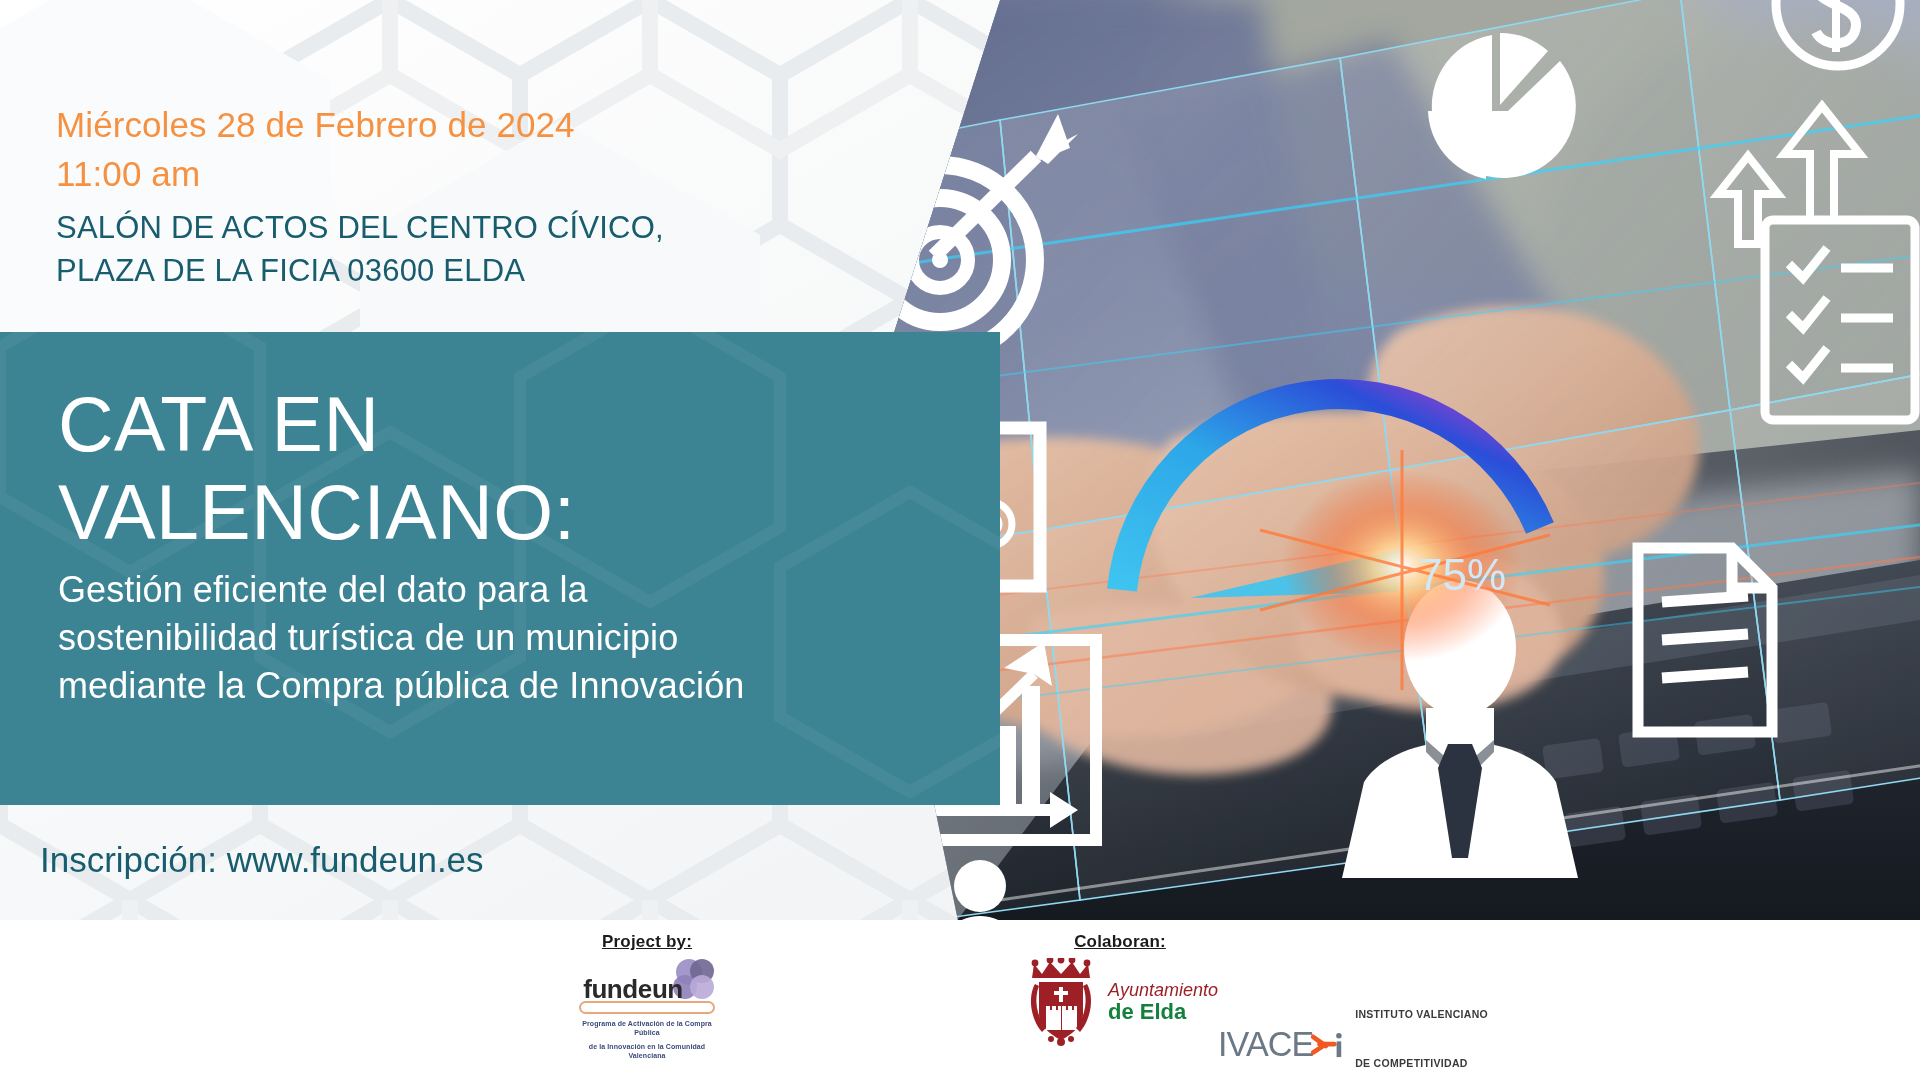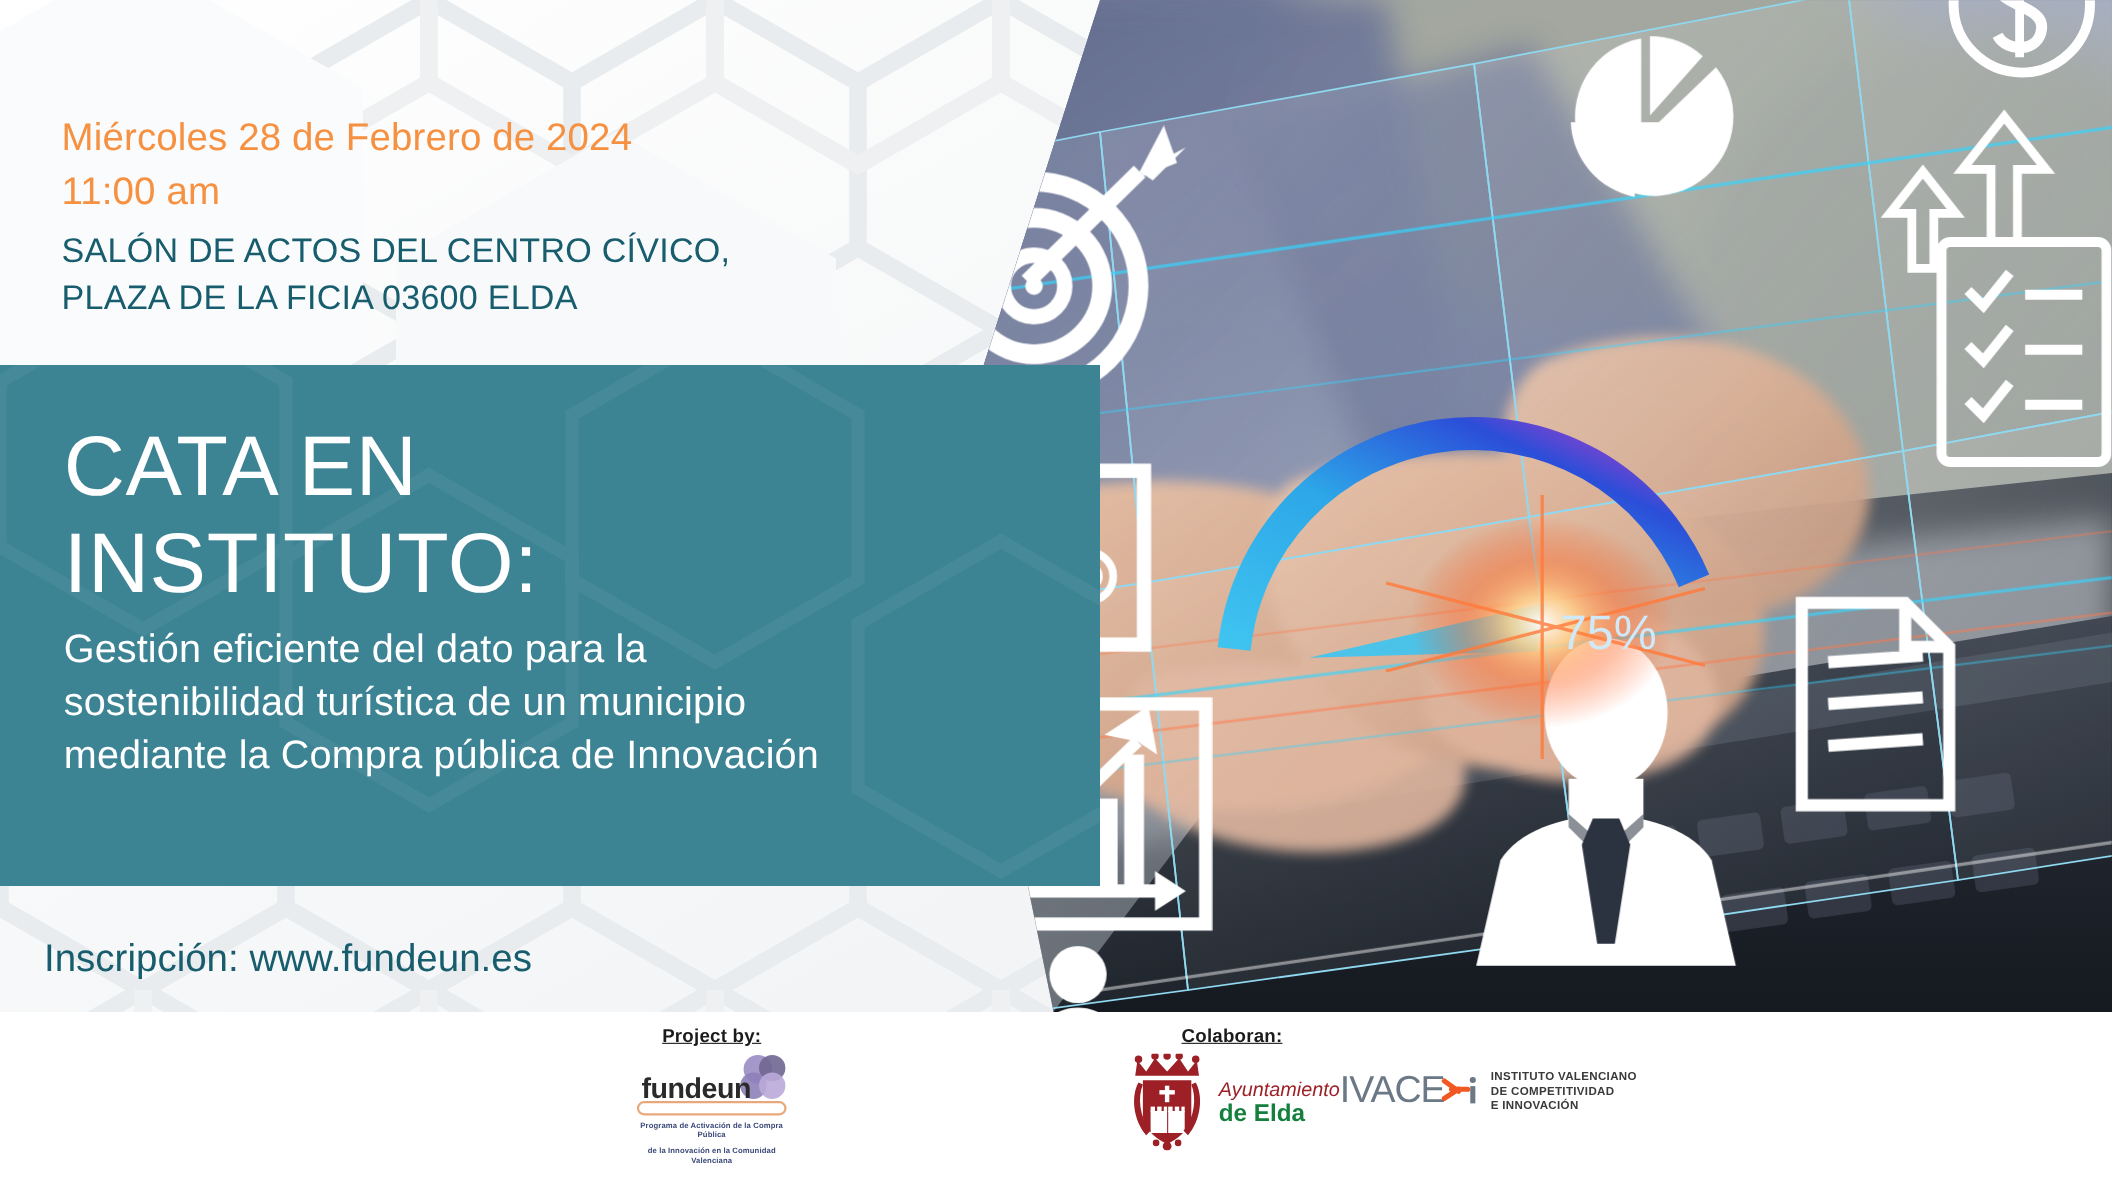--- a/index.html
+++ b/index.html
@@ -45,21 +45,21 @@
     font-size: 77px; color: #ffffff; font-weight: 400;
     line-height: 88px; letter-spacing: .5px;
   }
   .title-sub {
     margin-top: 10px; font-size: 36px; color: #ffffff; font-weight: 400;
     line-height: 48px; letter-spacing: .1px;
   }
 
   .signup {
     position: absolute; left: 40px; top: 840px; z-index: 4;
-    font-size: 35px; color: #175d6e; font-weight: 400; white-space: nowrap; margin-top: 12px;
+    font-size: 35px; color: #175d6e; font-weight: 400; white-space: nowrap;
   }
 
   
   .footer { position: absolute; left: 0; bottom: 0; width: 1920px; height: 160px; background: #ffffff; z-index: 6; }
   .logo-group { position: absolute; text-align: center; }
   .logo-caption { font-size: 17px; color: #1b1b1b; font-weight: 600; letter-spacing: .2px; white-space: nowrap; text-decoration: underline; }
 
   
   .g-acpival { left: 572px; top: 12px; width: 150px; }
   .acpival-wrap { position: relative; margin-top: 12px; width: 150px; }
@@ -80,21 +80,21 @@
   .g-elda { left: 1010px; top: 12px; width: 220px; }
   .elda-row { display: flex; align-items: center; justify-content: center; margin-top: 6px; gap: 8px; }
   .elda-txt { text-align: left; line-height: 1.12; }
   .elda-l1 { font-size: 18px; color: #9c2026; font-weight: 500; font-style: italic; }
   .elda-l2 { font-size: 22px; color: #15803d; font-weight: 800; }
 
   
   .g-ivace { left: 1218px; top: 52px; width: 270px; }
   .ivace-row { display: flex; align-items: center; gap: 8px; }
   .ivace-txt { text-align: left; }
-  .ivace-l { font-size: 10.5px; color: #3a3a3a; font-weight: 700; line-height: 13px; letter-spacing: .3px; white-space: nowrap; }
+  .ivace-l { font-size: 10.5px; color: #3a3a3a; font-weight: 700; line-height: 13px; letter-spacing: .3px; white-space: nowrap; margin-top: 36px; }
 </style>
 </head>
 <body>
 
 <div id="poster">
 
   <svg class="hexbg" viewBox="0 0 1920 1080" preserveAspectRatio="none">
     <defs>
       <linearGradient id="hexg" x1="0" y1="0" x2="1" y2="1">
         <stop offset="0%" stop-color="#ffffff"></stop>
@@ -363,21 +363,21 @@
 
   <div class="date-block">
     <div class="date-line">Miércoles 28 de Febrero de 2024</div>
     <div class="date-line">11:00 am</div>
     <div class="place-line">SALÓN DE ACTOS DEL CENTRO CÍVICO,</div>
     <div class="place-line" style="margin-top:0">PLAZA DE LA FICIA 03600 ELDA</div>
   </div>
 
   <div class="title-block">
     <div class="title-main">CATA EN</div>
-    <div class="title-main">INSTITUTO:</div>
+    <div class="title-main">VALENCIANO:</div>
     <div class="title-sub">Gestión eficiente del dato para la</div>
     <div class="title-sub" style="margin-top:0">sostenibilidad turística de un municipio</div>
     <div class="title-sub" style="margin-top:0">mediante la Compra pública de Innovación</div>
   </div>
 
   <div class="signup">Inscripción: www.fundeun.es</div>
 
   <div class="footer">
 
     <div class="logo-group g-acpival">

